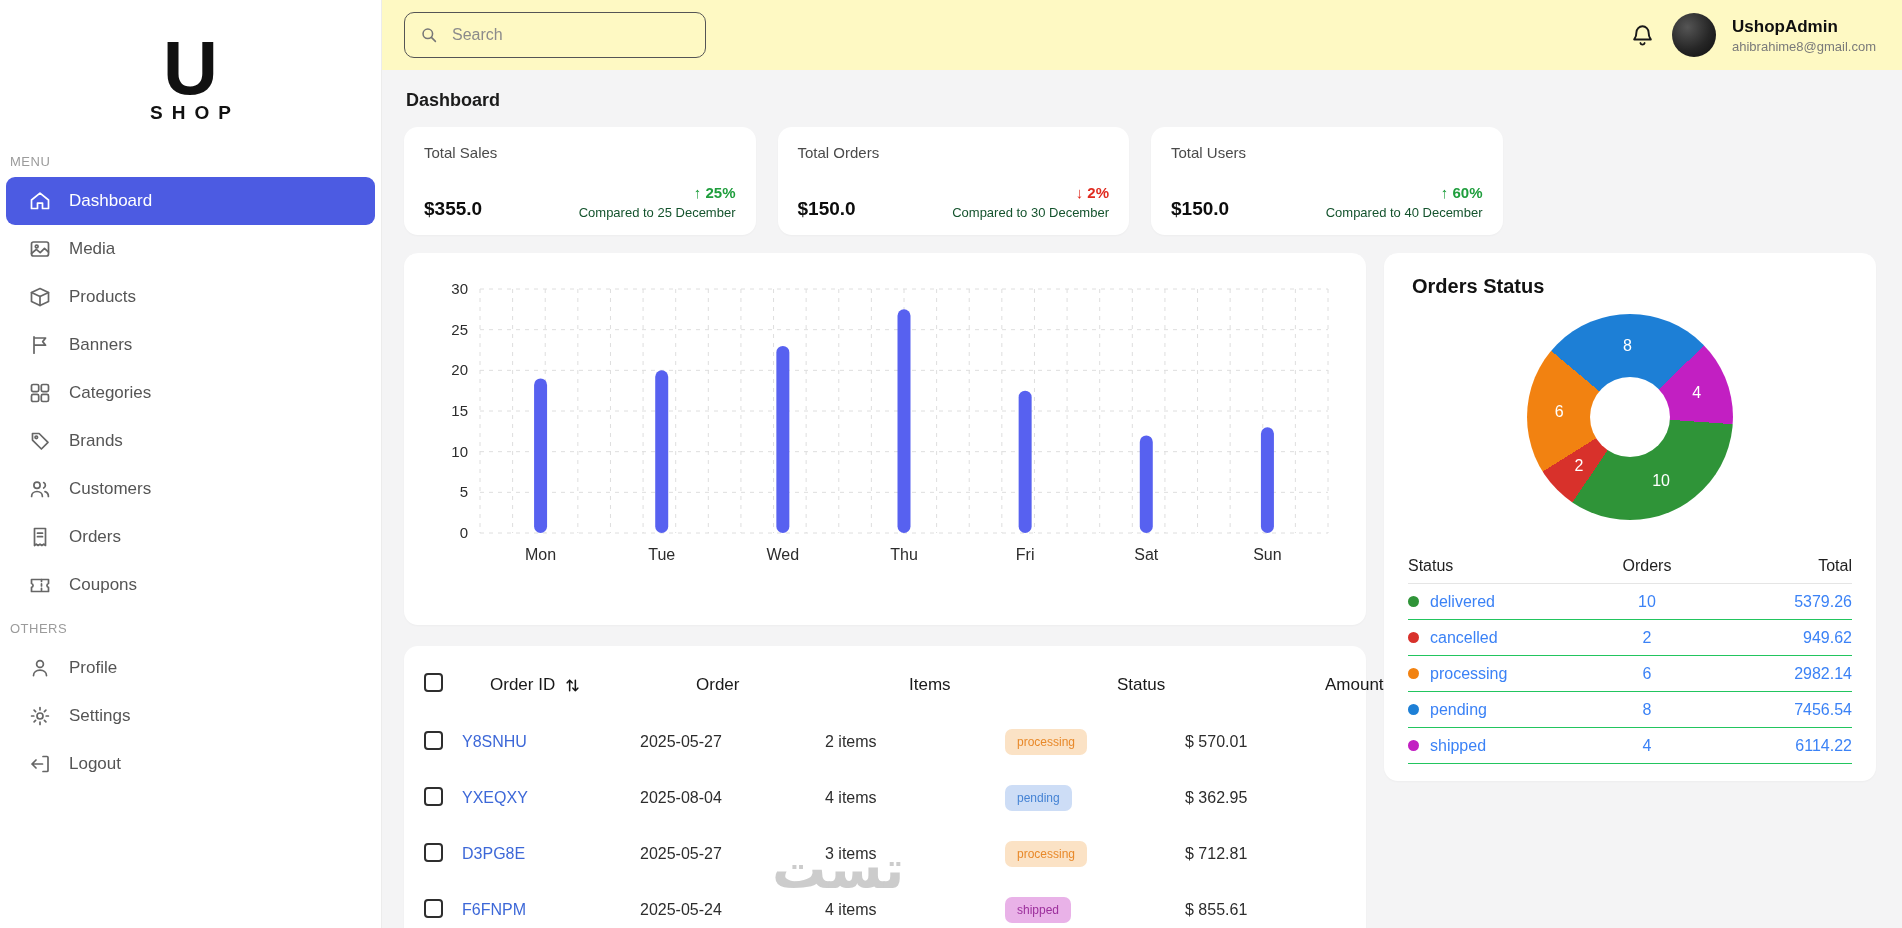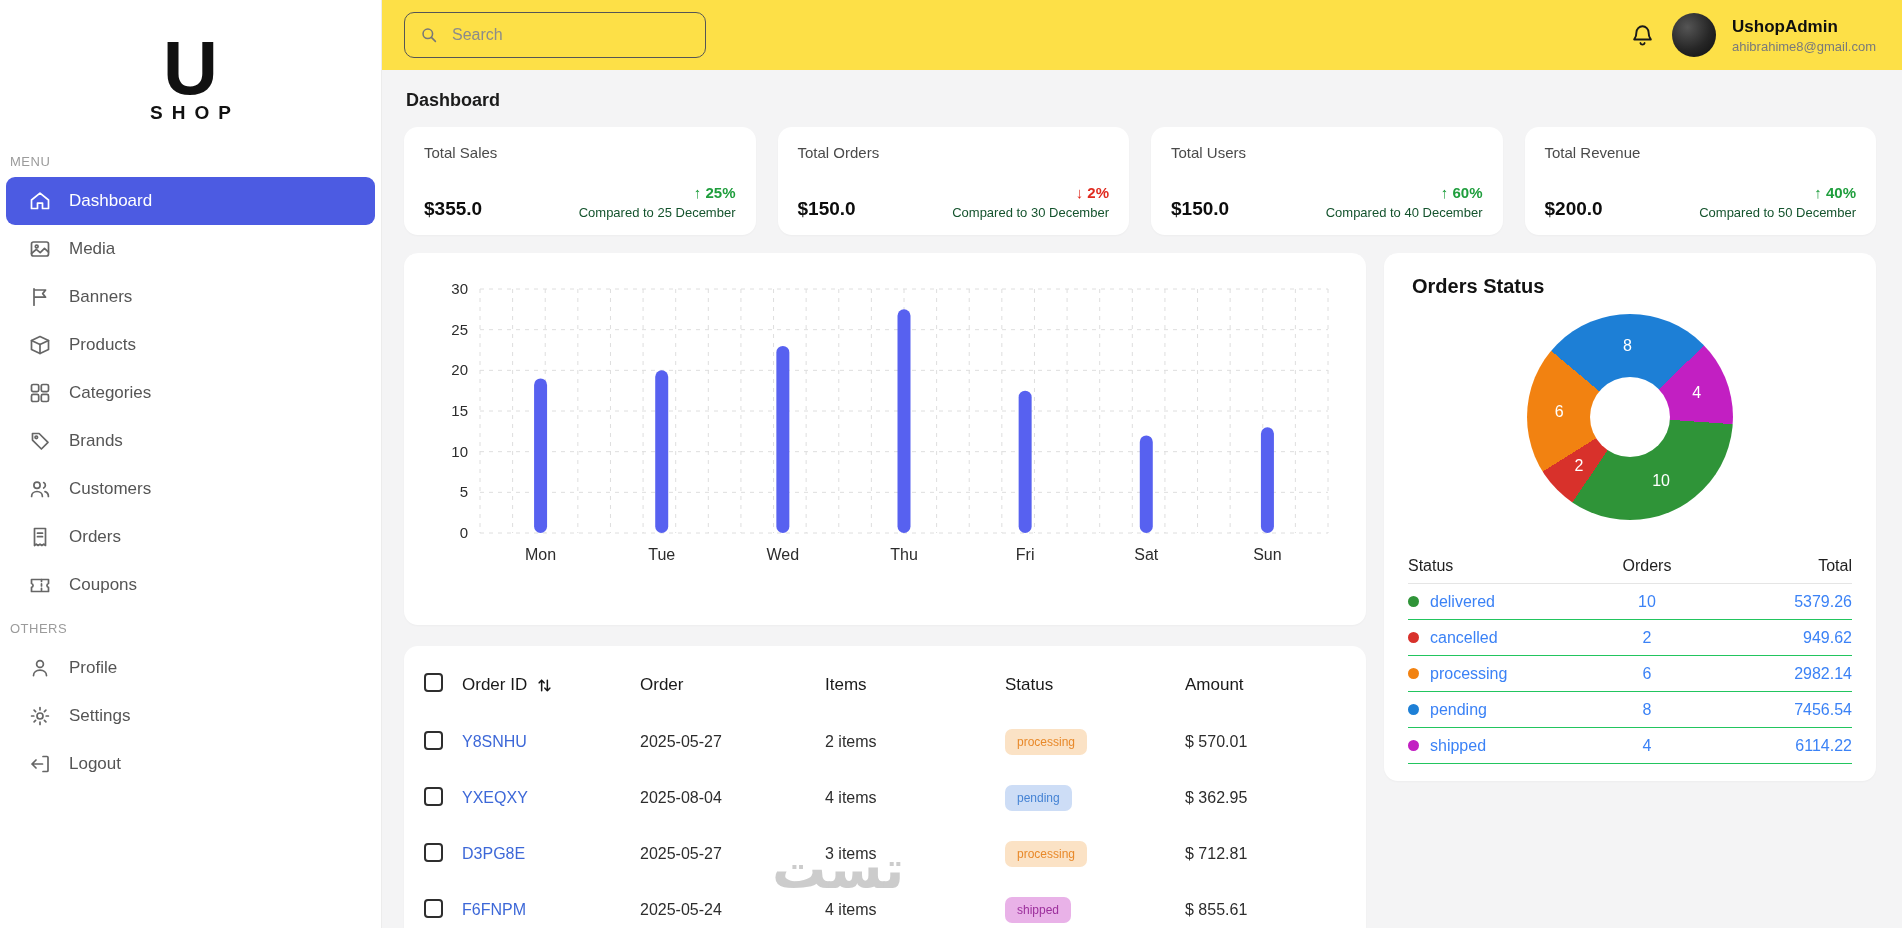--- a/index.html
+++ b/index.html
@@ -26,21 +26,21 @@
   }
   .nav-item .icon { width:24px; height:24px; color:#666; flex-shrink:0; }
   .nav-item.active { background:#4c5be2; color:#fff; }
   .nav-item.active .icon { color:#fff; }
   .nav-label { font-size:17px; }
 
   .icon svg { width:100%; height:100%; fill:none; stroke:currentColor; stroke-width:1.7; stroke-linecap:round; stroke-linejoin:round; display:block; }
 
   
   .main { flex:1; min-width:0; display:flex; flex-direction:column; position:relative; }
-  .topbar { height:70px; background:#fde047; display:flex; align-items:center; justify-content:space-between; padding:0 26px 0 22px; flex-shrink:0; }
+  .topbar { height:70px; background:#fef9c3; display:flex; align-items:center; justify-content:space-between; padding:0 26px 0 22px; flex-shrink:0; }
   .search-box { display:flex; align-items:center; gap:10px; width:302px; height:46px; border:1.5px solid #555; border-radius:10px; padding:0 13px; }
   .search-box .icon { width:22px; height:22px; color:#777; }
   .search-box input { border:none; outline:none; flex:1; font-size:16px; background:transparent; color:#333; font-family:inherit; }
   .search-box input::placeholder { color:#8b8b8b; }
   .topbar-right { display:flex; align-items:center; gap:16px; }
   .bell-wrap { width:27px; height:27px; color:#191919; cursor:pointer; }
   .avatar { width:44px; height:44px; border-radius:50%; background:radial-gradient(circle at 35% 32%, #555 0%, #262626 55%, #0d0d0d 100%); cursor:pointer; }
   .user-name { font-size:17px; font-weight:700; color:#0f0f0f; }
   .user-email { font-size:13px; color:#7a7a7a; margin-top:2px; }
 
@@ -81,21 +81,21 @@
   .st-row { display:grid; grid-template-columns:1fr 110px 150px; align-items:center; height:36px; font-size:16px; color:#3b82f6; border-bottom:1px solid #22c55e; }
   .st-head { color:#1f1f1f; border-bottom:1px solid #e5e5e5; }
   .st-status { display:flex; align-items:center; gap:11px; }
   .dot { display:inline-block; width:11px; height:11px; border-radius:50%; flex-shrink:0; }
   .cell-c { text-align:center; }
   .cell-r { text-align:right; }
 
   
   .orders-card { min-height:368px; padding:10px 26px 18px 20px; }
   .o-row { display:grid; grid-template-columns:38px 178px 185px 180px 180px 1fr; align-items:center; height:56px; font-size:16px; color:#2d2d2d; }
-  .o-head { height:58px; font-size:17px; font-weight:500; color:#1a1a1a; }
+  .o-head { height:58px; font-size:17px; font-weight:500; color:#1a1a1a;gap:28px; }
   .checkbox { width:19px; height:19px; border:2px solid #2e2e2e; border-radius:4px; display:inline-block; background:#fff; cursor:pointer; }
   .id-head { display:flex; align-items:center; gap:8px; }
   .sort-icon { width:19px; height:19px; color:#161616; cursor:pointer; }
   .sort-icon svg { width:100%; height:100%; fill:none; stroke:currentColor; stroke-width:1.6; stroke-linecap:round; stroke-linejoin:round; }
   .order-link { color:#3d68d8; text-decoration:none; cursor:pointer; font-size:16px; }
   .badge { display:inline-block; padding:7px 12px; border-radius:7px; font-size:12px; line-height:1; }
 
   .watermark {
     position:absolute; left:390px; top:838px; z-index:30;
     font-family:"DejaVu Sans", sans-serif; direction:rtl;
@@ -129,34 +129,34 @@
               <rect x="3.5" y="5" width="17" height="14" rx="2"></rect>
               <circle cx="8.7" cy="9.5" r="1.4"></circle>
               <path d="M3.5 16.5l4.8-4.2 3.9 3.4 4.3-4.4 4 3.8"></path>
             </svg>
           </span>
           <span class="nav-label">Media</span>
         </div>
         <div class="nav-item">
           <span class="icon">
             <svg viewBox="0 0 24 24">
-              <path d="M6 3.8v16.4M6 5h11.6l-2.9 3.6 2.9 3.6H6"></path>
-            </svg>
-          </span>
-          <span class="nav-label">Banners</span>
-        </div>
-        <div class="nav-item">
-          <span class="icon">
-            <svg viewBox="0 0 24 24">
               <path d="M12 3.6l8.5 3.9-8.5 3.9-8.5-3.9z"></path>
               <path d="M3.5 7.5v9l8.5 3.9 8.5-3.9v-9"></path>
               <path d="M12 11.4v9"></path>
             </svg>
           </span>
           <span class="nav-label">Products</span>
+        </div>
+        <div class="nav-item">
+          <span class="icon">
+            <svg viewBox="0 0 24 24">
+              <path d="M6 3.8v16.4M6 5h11.6l-2.9 3.6 2.9 3.6H6"></path>
+            </svg>
+          </span>
+          <span class="nav-label">Banners</span>
         </div>
         <div class="nav-item">
           <span class="icon">
             <svg viewBox="0 0 24 24">
               <rect x="3.5" y="3.5" width="7.2" height="7.2" rx="1.6"></rect>
               <rect x="13.3" y="3.5" width="7.2" height="7.2" rx="1.6"></rect>
               <rect x="3.5" y="13.3" width="7.2" height="7.2" rx="1.6"></rect>
               <rect x="13.3" y="13.3" width="7.2" height="7.2" rx="1.6"></rect>
             </svg>
           </span>
@@ -284,30 +284,20 @@
               </div>
             </div>
           </div>
           <div class="card stat-card">
             <div class="stat-title">Total Users</div>
             <div class="stat-body">
               <div class="stat-value">$150.0</div>
               <div class="stat-right">
                 <div class="stat-change up">↑ 60%</div>
                 <div class="stat-compare">Compared to 40 December</div>
-              </div>
-            </div>
-          </div>
-          <div class="card stat-card">
-            <div class="stat-title">Total Revenue</div>
-            <div class="stat-body">
-              <div class="stat-value">$200.0</div>
-              <div class="stat-right">
-                <div class="stat-change up">↑ 40%</div>
-                <div class="stat-compare">Compared to 50 December</div>
               </div>
             </div>
           </div>
         </div>
 
       <div class="charts-row">
         <div class="left-col">
           <section class="card chart-card">
             <div id="bar-chart"><svg width="914" height="298">
                   <line class="grid" x1="52" y1="14" x2="52" y2="258"></line>

